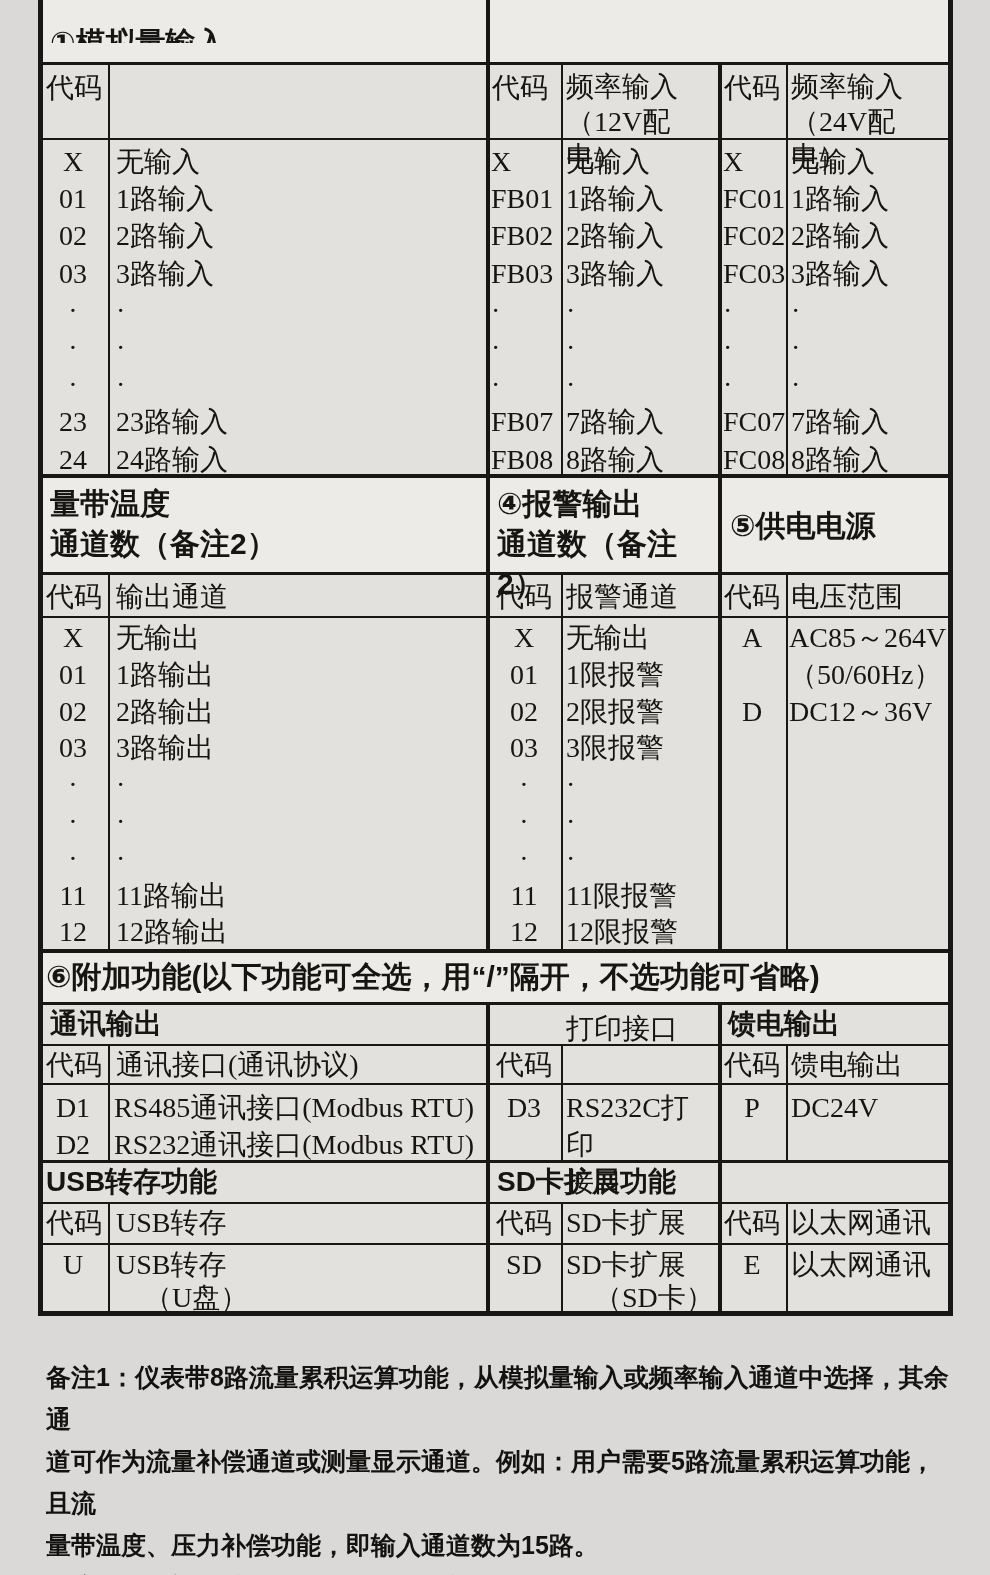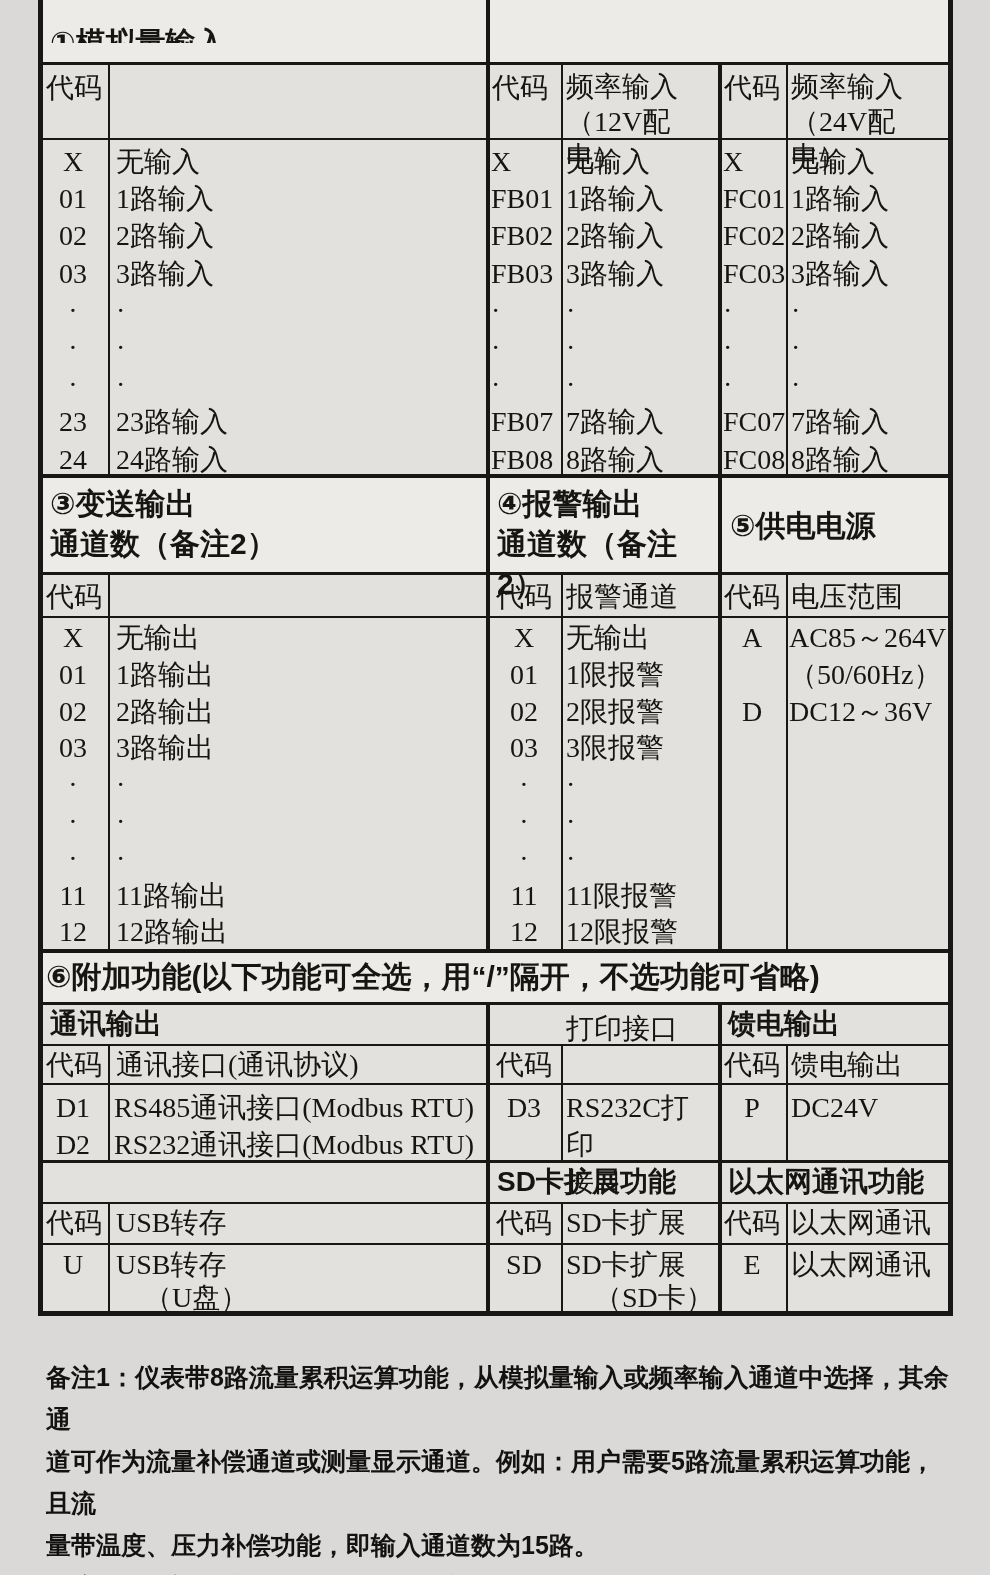--- a/index.html
+++ b/index.html
@@ -105,23 +105,24 @@
   <div class="cell" style="left:791px;top:143px;width:155px;height:330px">无输入
 1路输入
 2路输入
 3路输入
 ·
 ·
 ·
 7路输入
 8路输入</div>
 
-  <div class="cell sans title lh40" style="left:50px;top:484px;width:430px;height:84px">③变送输出
+  <div class="cell sans title lh40" style="left:50px;top:484px;width:430px;height:84px">量带温度
 通道数（备注2）</div>
   <div class="cell ctr" style="left:44px;top:578px;width:60px;height:38px">代码</div>
+  <div class="cell" style="left:116px;top:578px;width:365px;height:38px">输出通道</div>
   <div class="cell ctr lh36" style="left:38px;top:620px;width:70px;height:328px">X
 01
 02
 03
 ·
 ·
 ·
 11
 12</div>
   <div class="cell lh36" style="left:116px;top:620px;width:365px;height:328px">无输出
@@ -182,22 +183,22 @@
   <div class="cell ctr" style="left:38px;top:1089px;width:70px;height:70px;line-height:37px">D1
 D2</div>
   <div class="cell" style="left:114px;top:1089px;width:372px;height:70px;line-height:37px">RS485通讯接口(Modbus RTU)
 RS232通讯接口(Modbus RTU)</div>
   <div class="cell ctr" style="left:490px;top:1089px;width:68px;height:70px;line-height:37px">D3</div>
   <div class="cell" style="left:566px;top:1089px;width:148px;height:70px;line-height:37px">RS232C打印
 接口</div>
   <div class="cell ctr" style="left:720px;top:1089px;width:64px;height:70px;line-height:37px">P</div>
   <div class="cell" style="left:791px;top:1089px;width:155px;height:70px;line-height:37px">DC24V</div>
 
+  <div class="cell sans" style="left:46px;top:1162px;width:428px;height:40px;line-height:40px">USB转存功能</div>
   <div class="cell sans" style="left:497px;top:1162px;width:218px;height:40px;line-height:40px">SD卡扩展功能</div>
-  <div class="cell sans" style="left:728px;top:1162px;width:218px;height:40px;line-height:40px">以太网通讯功能</div>
 
   <div class="cell ctr" style="left:44px;top:1206px;width:60px;height:35px;line-height:34px">代码</div>
   <div class="cell" style="left:116px;top:1206px;width:365px;height:35px;line-height:34px">USB转存</div>
   <div class="cell ctr" style="left:490px;top:1206px;width:68px;height:35px;line-height:34px">代码</div>
   <div class="cell" style="left:566px;top:1206px;width:148px;height:35px;line-height:34px">SD卡扩展</div>
   <div class="cell ctr" style="left:720px;top:1206px;width:64px;height:35px;line-height:34px">代码</div>
   <div class="cell" style="left:791px;top:1206px;width:155px;height:35px;line-height:34px">以太网通讯</div>
 
   <div class="cell ctr lh33" style="left:38px;top:1248px;width:70px;height:62px">U</div>
   <div class="cell lh33" style="left:116px;top:1248px;width:365px;height:62px">USB转存

